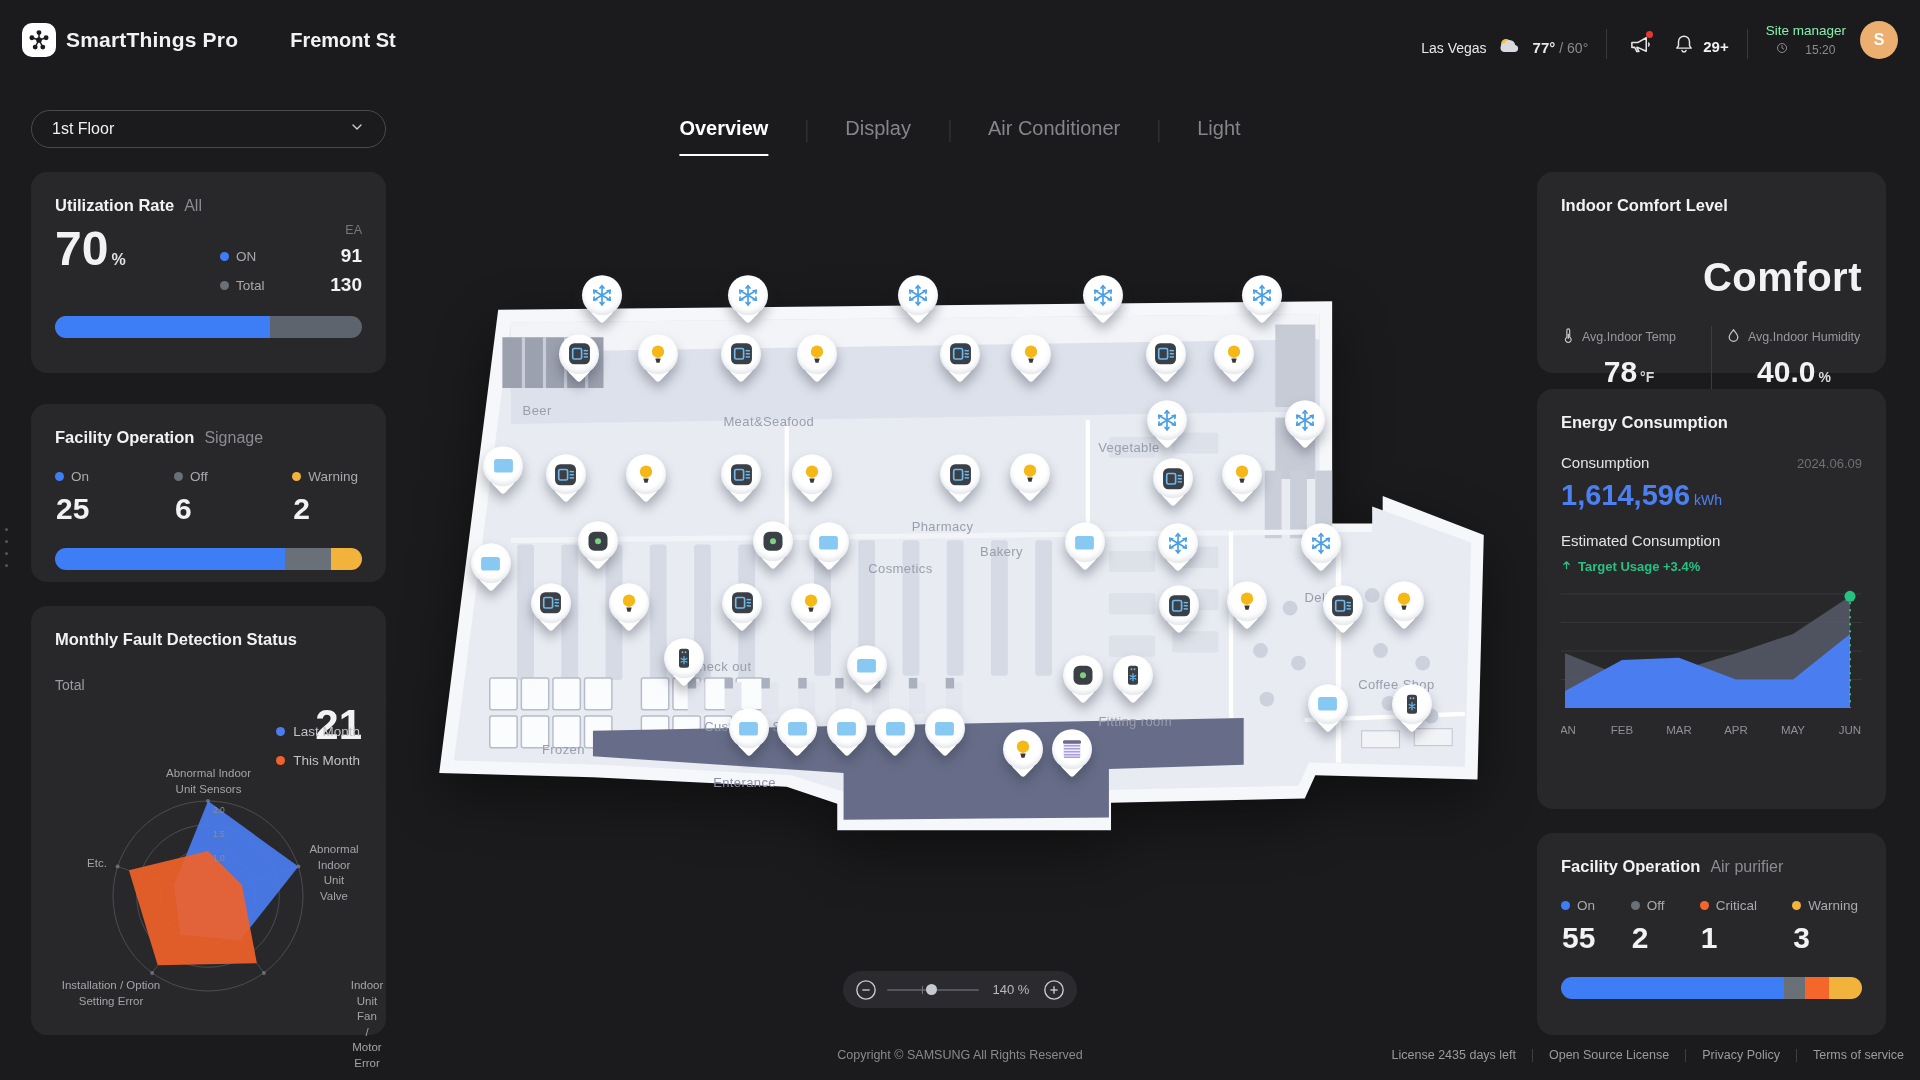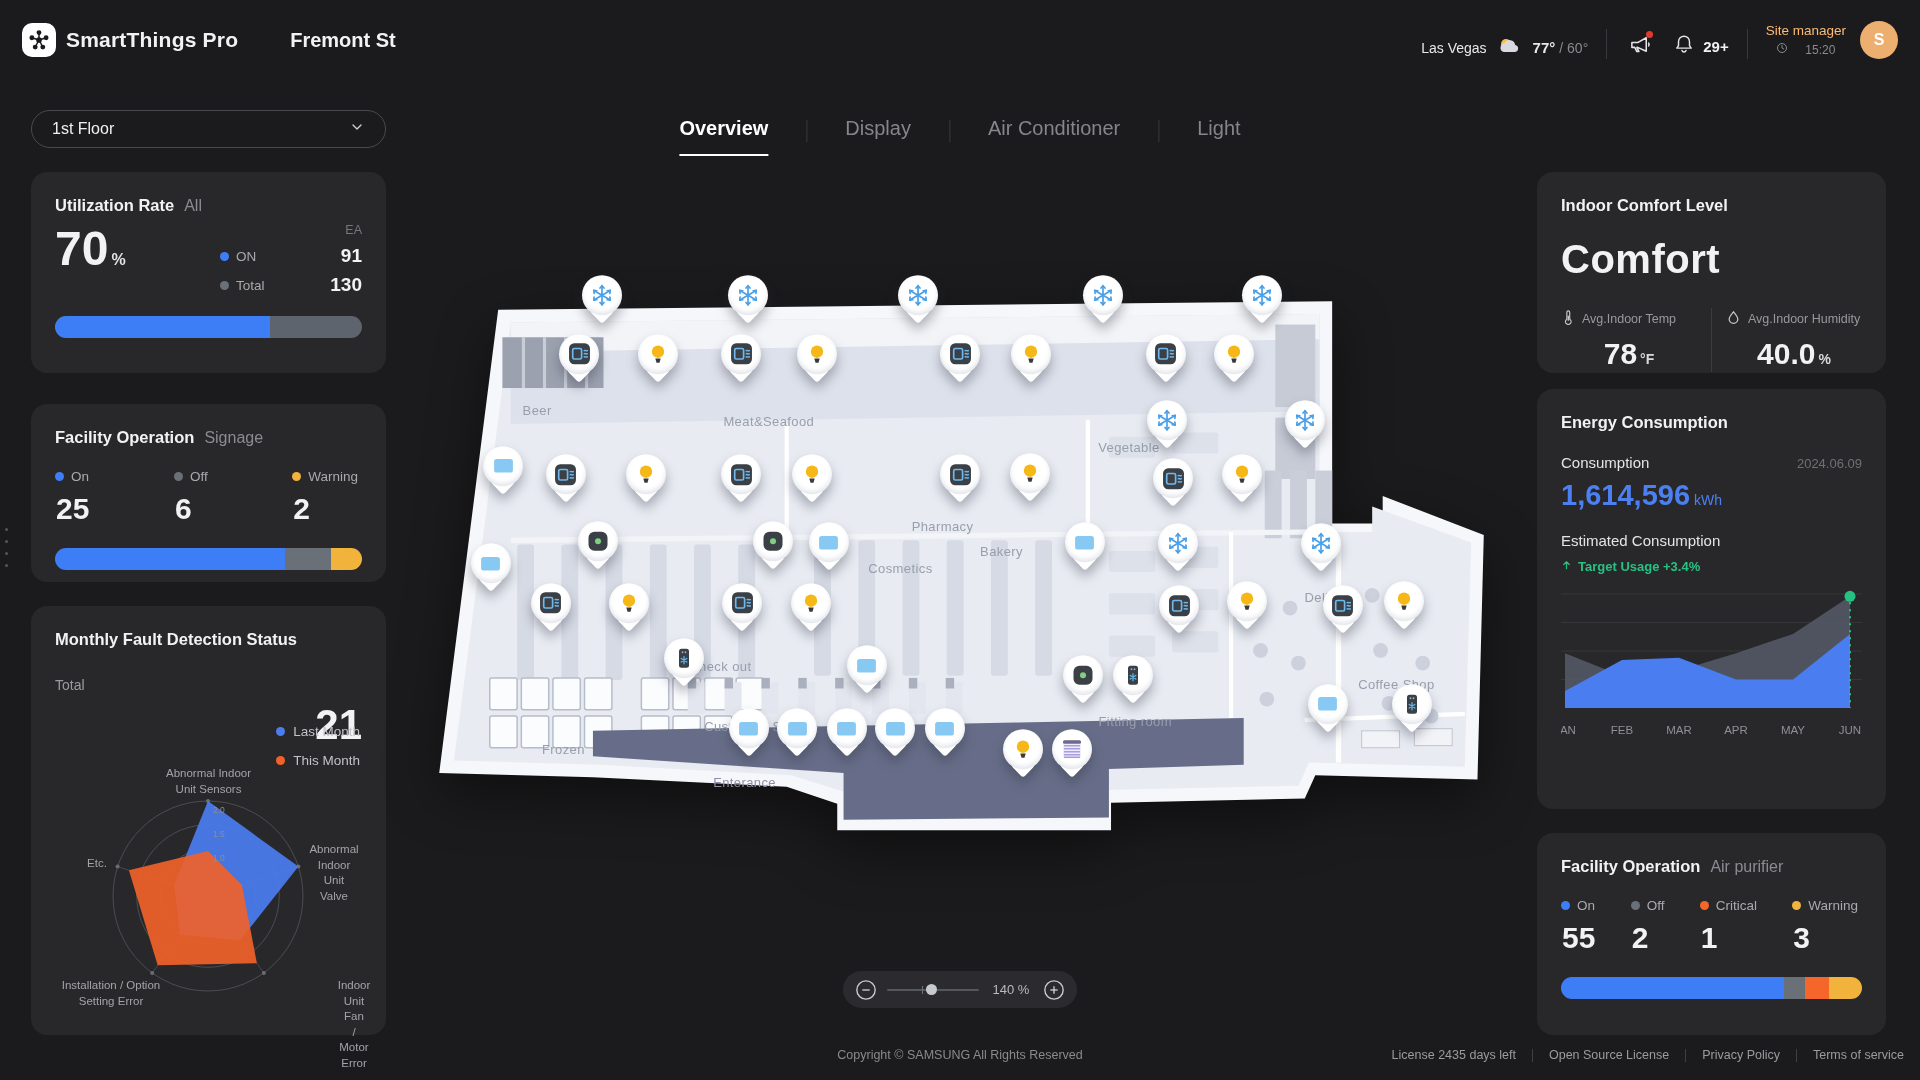--- a/index.html
+++ b/index.html
@@ -20,21 +20,21 @@
   .weather { display:flex; align-items:center; gap:10px; font-size:14px; color:#e8e8ea; }
   .temp-high { font-weight:bold; font-size:15px; }
   .temp-low { color:#8a8a8f; font-size:14px; margin-left:-6px; }
   .v-div { width:1px; height:30px; background:#3a3a3e; }
   .icon-btn { position:relative; width:30px; height:30px; display:flex; align-items:center; justify-content:center; cursor:pointer; }
   .red-dot { position:absolute; top:2px; right:2px; width:7px; height:7px; border-radius:50%; background:#e5382c; }
   .bell-wrap { display:flex; align-items:center; gap:8px; }
   .bell-count { font-size:15px; font-weight:bold; }
   .profile { display:flex; align-items:center; gap:14px; }
   .profile-txt { text-align:center; }
-  .profile-role { font-size:13.5px; color:#fdba74; }
+  .profile-role { font-size:13.5px; color:#86efac; }
   .profile-time { font-size:12px; color:#8a8a8f; display:flex; align-items:center; gap:17px; justify-content:center; margin-top:4px; }
   .avatar { width:38px; height:38px; border-radius:50%; background:#edaf6f; color:#fff; font-size:16px; font-weight:bold; display:flex; align-items:center; justify-content:center; }
   
   .drag-handle { position:absolute; left:5px; top:528px; display:flex; flex-direction:column; gap:9px; }
   .drag-handle i { width:3px; height:3px; border-radius:50%; background:#56565b; }
   
   .floor-select { position:absolute; left:31px; top:110px; width:355px; height:38px; border:1px solid #49494e; border-radius:23px; display:flex; align-items:center; justify-content:space-between; padding:0 20px; font-size:16px; cursor:pointer; background:transparent; color:#f0f0f2; }
   
   .card { position:absolute; background:#28282b; border-radius:16px; padding:24px; }
   .card-title-row { display:flex; align-items:baseline; gap:10px; }
@@ -67,25 +67,25 @@
   
   .fault-total-lbl { font-size:14px; color:#9a9aa0; margin-top:28px; }
   .fault-total-val { font-size:42px; font-weight:bold; margin-top:8px;text-align:right; }
   .fault-legend { position:absolute; right:26px; top:104px; }
   .fault-legend .row { display:flex; align-items:center; gap:8px; font-size:13.5px; color:#c2c2c6; margin-top:14px; }
   .radar-wrap { position:absolute; left:0; top:0; width:100%; height:100%; }
   .radar-svg { position:absolute; left:27px; top:182px; }
   .radar-label { position:absolute; font-size:11.5px; line-height:1.35; color:#a3a3a9; white-space:pre-line; }
   .ax-0 { left:50%; top:160px; transform:translateX(-50%); text-align:center; }
   .ax-1 { left:303px; top:236px; transform:translateX(-50%); text-align:center; }
-  .ax-2 { left:275px; top:372px; transform:translateX(-50%); text-align:center;margin-left:48px; }
+  .ax-2 { left:288px; top:372px; transform:translateX(-50%); text-align:center;margin-left:48px; }
   .ax-3 { left:80px;  top:372px; transform:translateX(-50%); text-align:center; }
   .ax-4 { left:66px;  top:250px; transform:translateX(-50%); }
   
-  .comfort-level { text-align:left; font-size:40px; font-weight:bold; margin-top:22px; letter-spacing:.5px; }
+  .comfort-level { text-align:right; font-size:40px; font-weight:bold; margin-top:40px; letter-spacing:.5px; }
   .comfort-metrics { display:flex; align-items:center; margin-top:26px; }
   .metric { flex:1; }
   .metric .m-top { display:flex; align-items:center; gap:7px; font-size:12.5px; color:#98989e; justify-content:flex-start; }
   .metric .m-val { font-size:30px; font-weight:bold; margin-top:8px; text-align:center; }
   .metric .m-val small { font-size:14px; font-weight:bold; color:#d9d9dc; margin-left:3px; }
   .m-div { width:1px; height:64px; background:#3c3c40; margin:0 14px; }
   
   .en-row { display:flex; justify-content:space-between; align-items:baseline; margin-top:22px; }
   .en-lbl { font-size:15px; color:#e4e4e7; }
   .en-date { font-size:13px; color:#6f6f75; }

